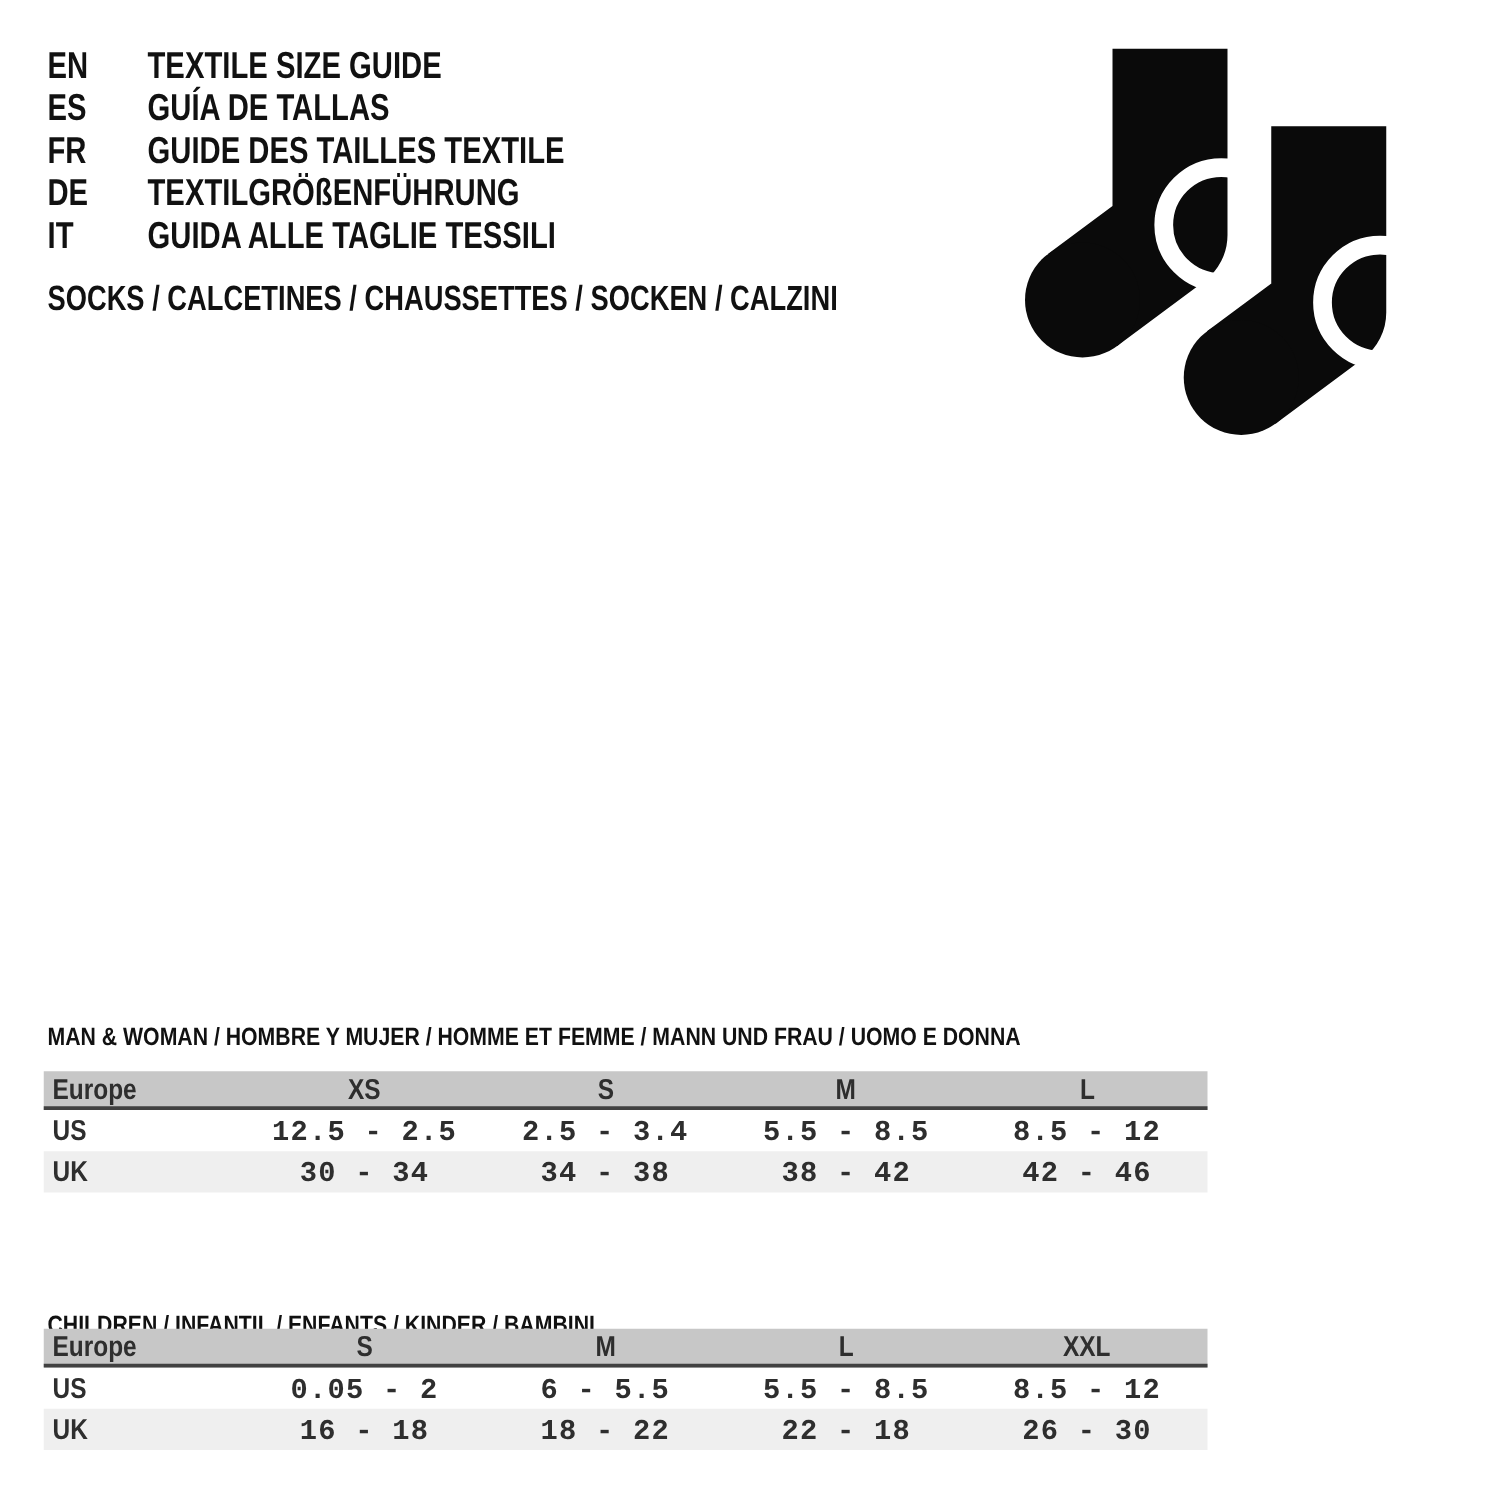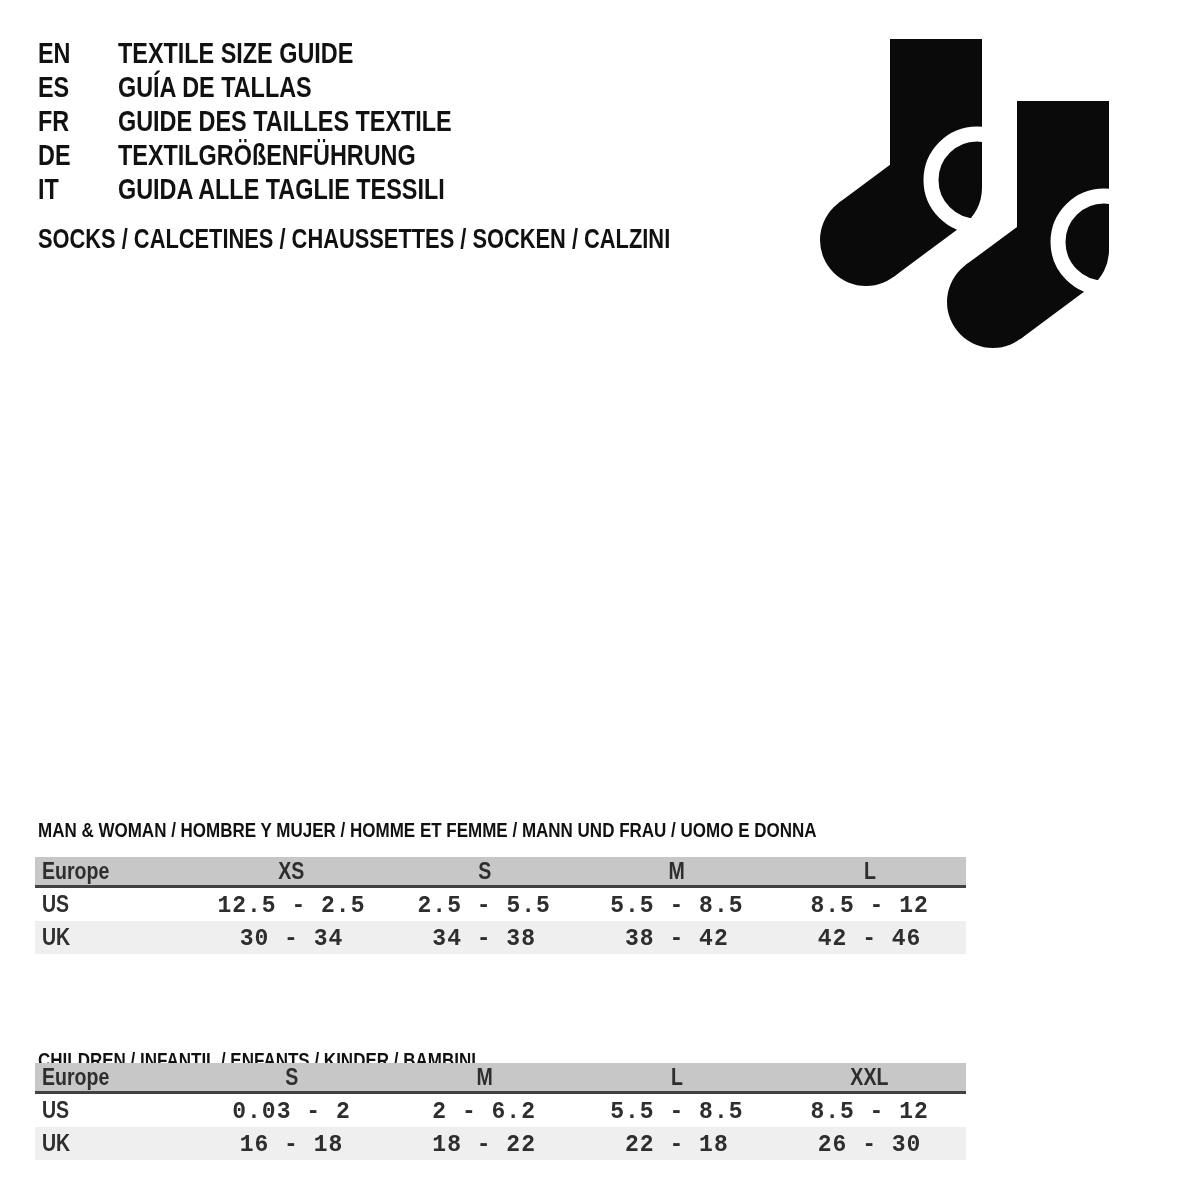--- a/index.html
+++ b/index.html
@@ -28,21 +28,21 @@
 
   
   .sec-title{left:38px;font-size:20px;font-weight:bold;line-height:24px;}
   .sec-title.t1{top:818px;}
   .sec-title.t2{top:1048px;}
 
   
   .tbl{position:absolute;left:35px;width:931px;font-size:23px;font-weight:bold;color:#2e2e2e;}
   .tbl.tb1{top:857px;}
   .tbl.tb2{top:1063px;}
-  .tr{display:flex;height:33px;align-items:center;}
+  .tr{display:flex;height:33px;align-items:center;justify-content:flex-end;}
   .tr.head{height:28px;background:#c7c7c7;border-bottom:3px solid #414141;}
   .tr.alt{background:#efefef;}
   .tc{flex:0 0 20.7%;text-align:center;overflow:visible;}
   .tc.c0{flex:0 0 17.2%;text-align:left;padding-left:7px;box-sizing:border-box;}
   .val{letter-spacing:1px;font-family:Liberation Mono, monospace;}
 
   
   .socks-svg{left:800px;top:25px;width:370px;height:330px;}
 </style>
 </head>
@@ -98,21 +98,21 @@
   <div class="tr head">
     <div class="tc c0"><span class="cndH">Europe</span></div>
     <div class="tc"><span class="cndC">XS</span></div>
     <div class="tc"><span class="cndC">S</span></div>
     <div class="tc"><span class="cndC">M</span></div>
     <div class="tc"><span class="cndC">L</span></div>
   </div>
   <div class="tr">
     <div class="tc c0"><span class="cndH">US</span></div>
     <div class="tc"><span class="val">12.5 - 2.5</span></div>
-    <div class="tc"><span class="val">2.5 - 5.5</span></div>
+    <div class="tc"><span class="val">2.5 - 3.4</span></div>
     <div class="tc"><span class="val">5.5 - 8.5</span></div>
     <div class="tc"><span class="val">8.5 - 12</span></div>
   </div>
   <div class="tr alt">
     <div class="tc c0"><span class="cndH">UK</span></div>
     <div class="tc"><span class="val">30 - 34</span></div>
     <div class="tc"><span class="val">34 - 38</span></div>
     <div class="tc"><span class="val">38 - 42</span></div>
     <div class="tc"><span class="val">42 - 46</span></div>
   </div>
@@ -125,22 +125,22 @@
 <div class="tbl tb2">
   <div class="tr head">
     <div class="tc c0"><span class="cndH">Europe</span></div>
     <div class="tc"><span class="cndC">S</span></div>
     <div class="tc"><span class="cndC">M</span></div>
     <div class="tc"><span class="cndC">L</span></div>
     <div class="tc"><span class="cndC">XXL</span></div>
   </div>
   <div class="tr">
     <div class="tc c0"><span class="cndH">US</span></div>
-    <div class="tc"><span class="val">0.03 - 2</span></div>
-    <div class="tc"><span class="val">2 - 6.2</span></div>
+    <div class="tc"><span class="val">0.05 - 2</span></div>
+    <div class="tc"><span class="val">6 - 5.5</span></div>
     <div class="tc"><span class="val">5.5 - 8.5</span></div>
     <div class="tc"><span class="val">8.5 - 12</span></div>
   </div>
   <div class="tr alt">
     <div class="tc c0"><span class="cndH">UK</span></div>
     <div class="tc"><span class="val">16 - 18</span></div>
     <div class="tc"><span class="val">18 - 22</span></div>
     <div class="tc"><span class="val">22 - 18</span></div>
     <div class="tc"><span class="val">26 - 30</span></div>
   </div>

